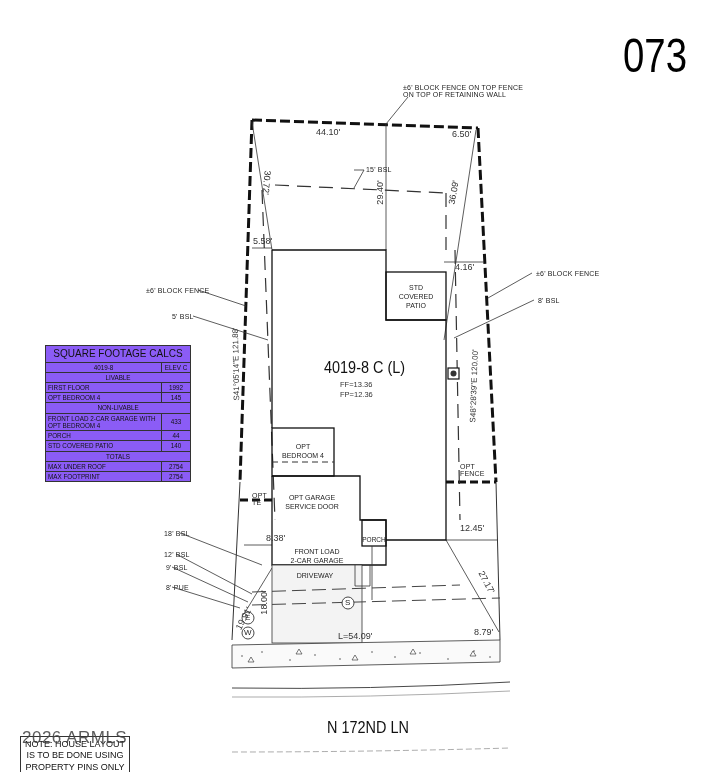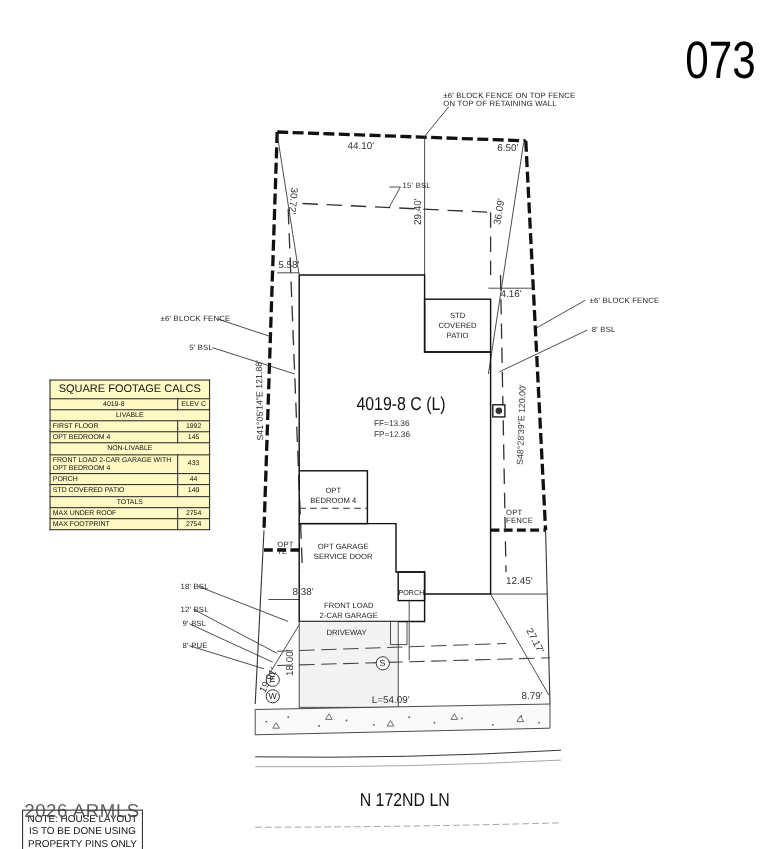--- a/index.html
+++ b/index.html
@@ -5,21 +5,21 @@
     html, body { margin: 0; padding: 0; background: #ffffff; }
     body { width: 707px; height: 772px; position: relative; overflow: hidden; font-family: "Liberation Sans", sans-serif; color: #111; }
     svg.plan { position: absolute; left: 0; top: 0; }
     .lbl { position: absolute; font-family: "Liberation Sans", sans-serif; font-size: 7px; letter-spacing: 0.2px; color: #222; white-space: nowrap; line-height: 1; }
     .dim { position: absolute; font-family: "Liberation Sans", sans-serif; font-size: 9px; color: #333; white-space: nowrap; line-height: 1; }
     .room { position: absolute; font-family: "Liberation Sans", sans-serif; font-size: 7px; color: #222; text-align: center; line-height: 1.25; white-space: pre-line; }
     .lot-no { position: absolute; right: 20px; top: 28px; font-size: 48px; font-family: "Liberation Sans", sans-serif; transform: scaleX(0.8); transform-origin: right top; color: #000; }
     .plan-title { position: absolute; left: 324px; top: 358px; font-size: 17px; transform: scaleX(0.85); transform-origin: left top; color: #111; }
     .ff { position: absolute; left: 340px; top: 380px; font-size: 7.5px; color: #333; line-height: 1.3; }
     .street { position: absolute; left: 327px; top: 718px; font-size: 17px; transform: scaleX(0.85); transform-origin: left top; color: #111; }
-    table.sqft { position: absolute; left: 45px; top: 345px; width: 146px; border-collapse: collapse; font-family: "Liberation Sans", sans-serif; font-size: 6.3px; background: #fef9c3; }
+    table.sqft { position: absolute; left: 45px; top: 345px; width: 146px; border-collapse: collapse; font-family: "Liberation Sans", sans-serif; font-size: 6.3px; background: #8b5cf6; }
     table.sqft td { border: 1px solid #333; padding: 1px 2px; line-height: 1.15; color: #111; }
     table.sqft td.num { text-align: center; width: 24px; }
     table.sqft td.center { text-align: center; }
     table.sqft td.title { text-align: center; font-size: 10px; padding: 2px; }
     .note-box { position: absolute; left: 20px; top: 736px; width: 108px; height: 40px; border: 1px solid #333; background: #fff; font-size: 9px; line-height: 1.25; text-align: center; padding-top: 2px; color: #111; }
     .watermark { position: absolute; left: 22px; top: 728px; font-size: 17px; letter-spacing: 0.5px; color: #404040; opacity: 0.85; }
   </style>
 </head>
 <body>
 

